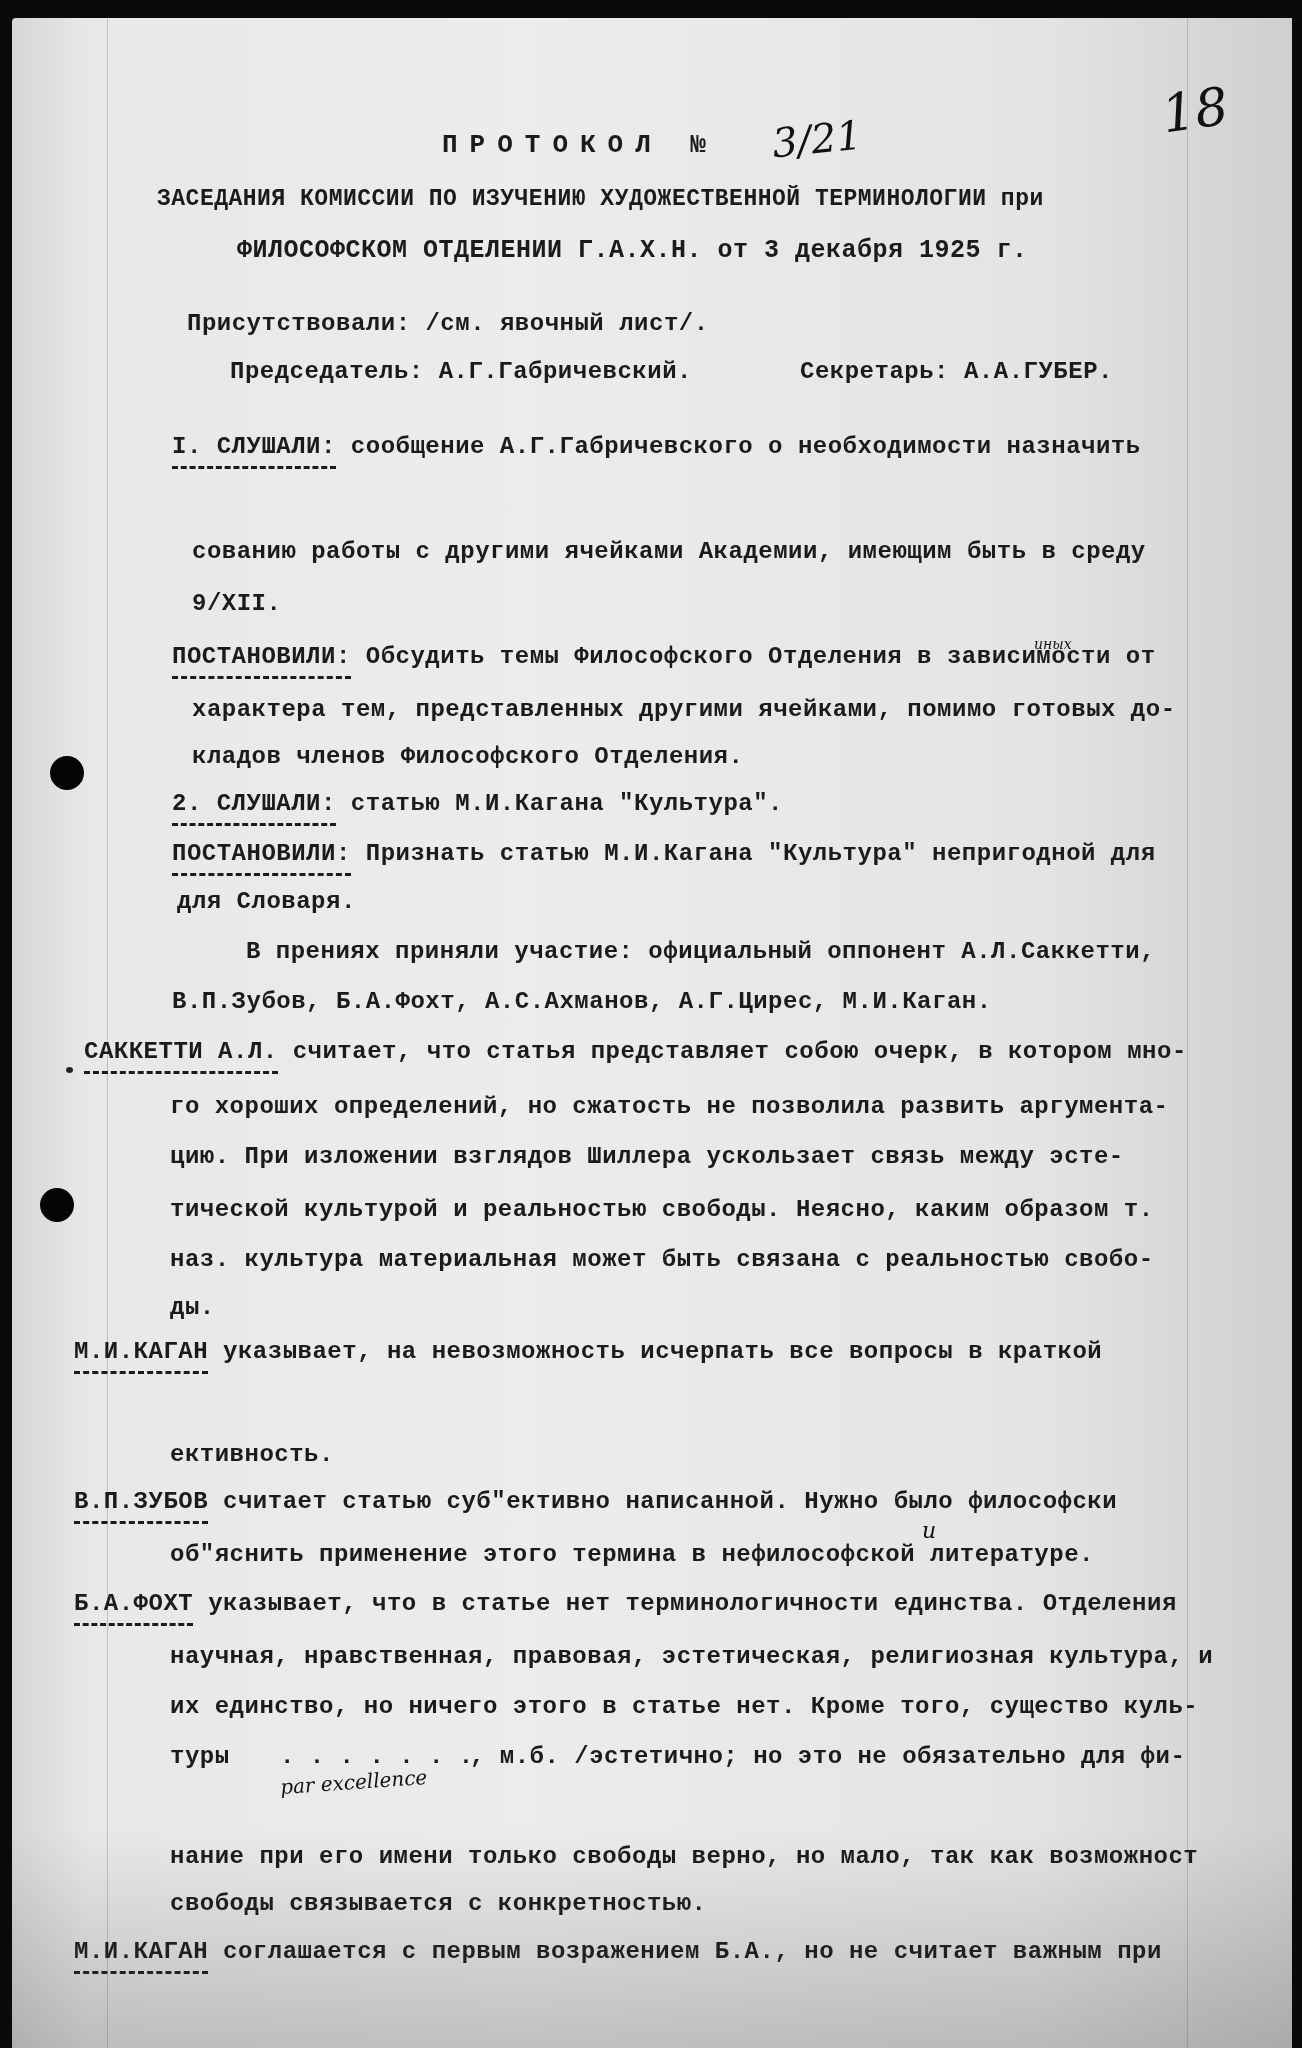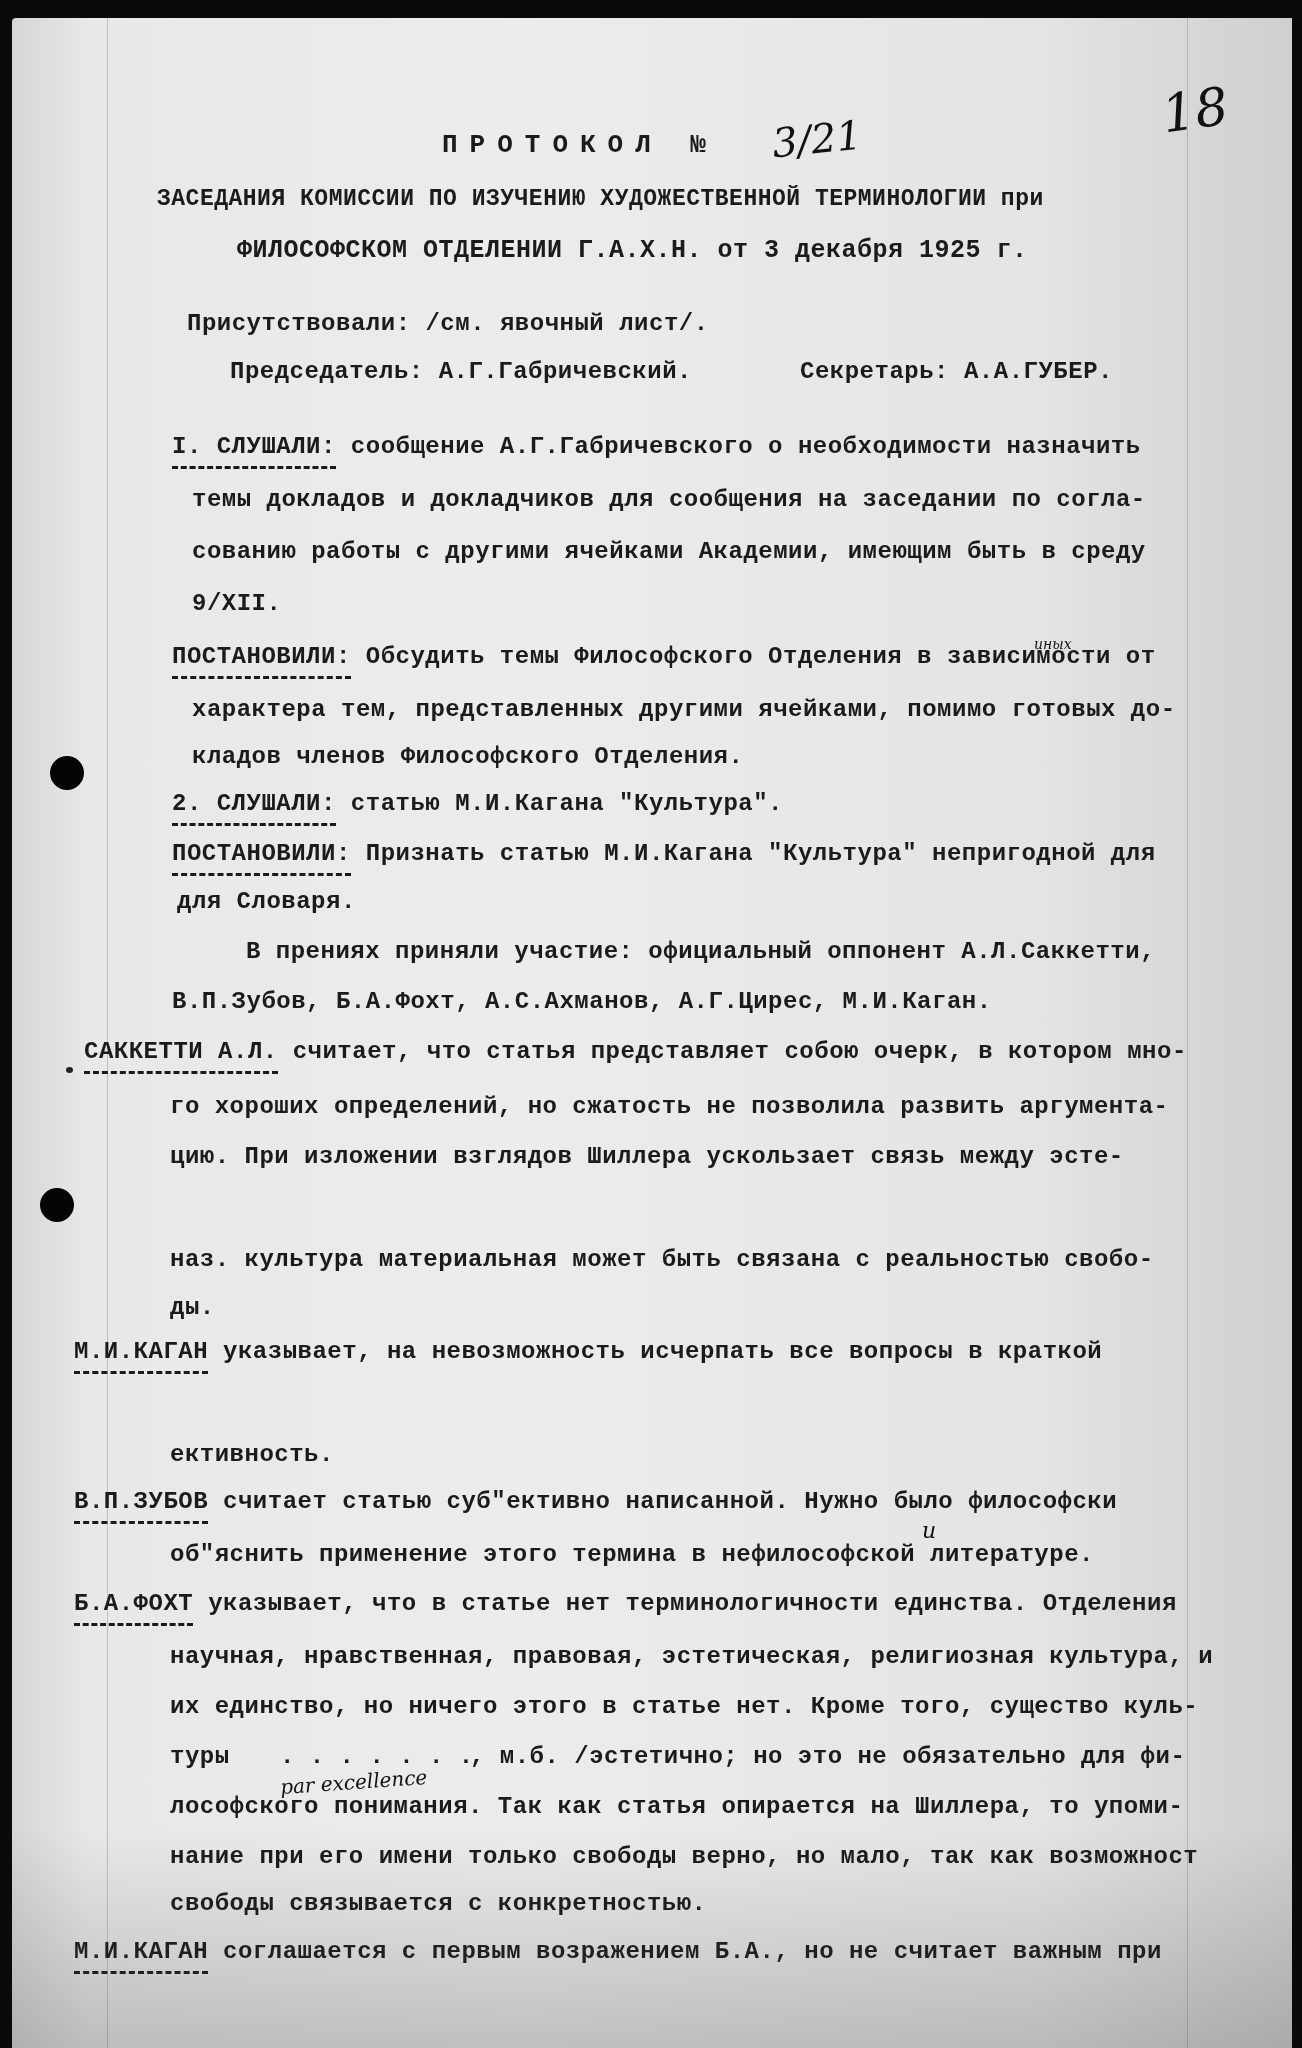--- a/index.html
+++ b/index.html
@@ -61,55 +61,54 @@
   <div class="hand protnum">3/21</div>
 
   <div class="line" style="left:145px; top:168px; font-size:23px">ЗАСЕДАНИЯ КОМИССИИ ПО ИЗУЧЕНИЮ ХУДОЖЕСТВЕННОЙ ТЕРМИНОЛОГИИ при</div>
   <div class="line" style="left:225px; top:218px; font-size:25px">ФИЛОСОФСКОМ ОТДЕЛЕНИИ Г.А.Х.Н.  от 3 декабря 1925 г.</div>
 
   <div class="line" style="left:175px; top:292px">Присутствовали: /см. явочный лист/.</div>
   <div class="line" style="left:218px; top:340px">Председатель: А.Г.Габричевский.</div>
   <div class="line" style="left:788px; top:340px">Секретарь: А.А.ГУБЕР.</div>
 
   <div class="line" style="left:160px; top:415px"><span class="ul">I. СЛУШАЛИ:</span> <span>сообщение А.Г.Габричевского о необходимости назначить</span></div>
-  <div class="line" style="left:180px; top:468px">темы докладов и докладчиков для сообщения на заседании по согла-</div>
   <div class="line" style="left:180px; top:520px">сованию работы с другими ячейками Академии, имеющим быть в среду</div>
   <div class="line" style="left:180px; top:572px">9/XII.</div>
 
   <div class="line" style="left:160px; top:625px"><span class="ul">ПОСТАНОВИЛИ:</span> <span>Обсудить темы Философского Отделения в зависимости от</span></div>
   <div class="hand insert-2">иных</div>
   <div class="line" style="left:180px; top:678px">характера тем, представленных другими ячейками, помимо готовых до-</div>
   <div class="line" style="left:180px; top:725px">кладов членов Философского Отделения.</div>
 
   <div class="line" style="left:160px; top:772px"><span class="ul">2. СЛУШАЛИ:</span> <span>статью М.И.Кагана "Культура".</span></div>
   <div class="line" style="left:160px; top:822px"><span class="ul">ПОСТАНОВИЛИ:</span> <span>Признать статью М.И.Кагана "Культура" непригодной для</span></div>
   <div class="line" style="left:165px; top:870px">для Словаря.</div>
 
   <div class="line" style="left:234px; top:920px">В прениях приняли участие: официальный оппонент А.Л.Саккетти,</div>
   <div class="line" style="left:160px; top:970px">В.П.Зубов, Б.А.Фохт, А.С.Ахманов, А.Г.Цирес, М.И.Каган.</div>
 
   <div class="line" style="left:72px; top:1020px"><span class="ul">САККЕТТИ А.Л.</span> <span>считает, что статья представляет собою очерк, в котором мно-</span></div>
   <div class="line" style="left:158px; top:1075px">го хороших определений, но сжатость не позволила развить аргумента-</div>
   <div class="line" style="left:158px; top:1125px">цию. При изложении взглядов Шиллера ускользает связь между эсте-</div>
+  <div class="line" style="left:158px; top:1178px">тической культурой и реальностью свободы. Неясно, каким образом т.</div>
   <div class="line" style="left:158px; top:1228px">наз. культура материальная может быть связана с реальностью свобо-</div>
   <div class="line" style="left:158px; top:1276px">ды.</div>
 
   <div class="line" style="left:62px; top:1320px"><span class="ul">М.И.КАГАН</span> <span>указывает, на невозможность исчерпать все вопросы в краткой</span></div>
   <div class="line" style="left:158px; top:1423px">ективность.</div>
 
   <div class="line" style="left:62px; top:1470px"><span class="ul">В.П.ЗУБОВ</span> <span>считает статью суб"ективно написанной. Нужно было философски</span></div>
   <div class="line" style="left:158px; top:1523px">об"яснить применение этого термина в нефилософской литературе.</div>
 
   <div class="line" style="left:62px; top:1572px"><span class="ul">Б.А.ФОХТ</span> <span>указывает, что в статье нет терминологичности единства. Отделения</span></div>
   <div class="hand insert-i">и</div>
   <div class="line" style="left:158px; top:1625px">научная, нравственная, правовая, эстетическая, религиозная культура, и</div>
   <div class="line" style="left:158px; top:1675px">их единство, но ничего этого в статье нет. Кроме того, существо куль-</div>
   <div class="line" style="left:158px; top:1725px">туры</div>
   <div class="hand perexc">par excellence</div>
   <div class="line" style="left:268px; top:1725px">. . . . . . .</div>
   <div class="line" style="left:458px; top:1725px">, м.б. /эстетично; но это не обязательно для фи-</div>
-  <div class="line" style="left:158px; top:1775px">лософского понимания. Так как статья опирается на Шиллера, то упоми-</div>
   <div class="line" style="left:158px; top:1825px">нание при его имени только свободы верно, но мало, так как возможност</div>
   <div class="line" style="left:158px; top:1872px">свободы связывается с конкретностью.</div>
 
   <div class="line" style="left:62px; top:1920px"><span class="ul">М.И.КАГАН</span> <span>соглашается с первым возражением Б.А., но не считает важным при</span></div>
 
 </div>
 
 </body></html>

